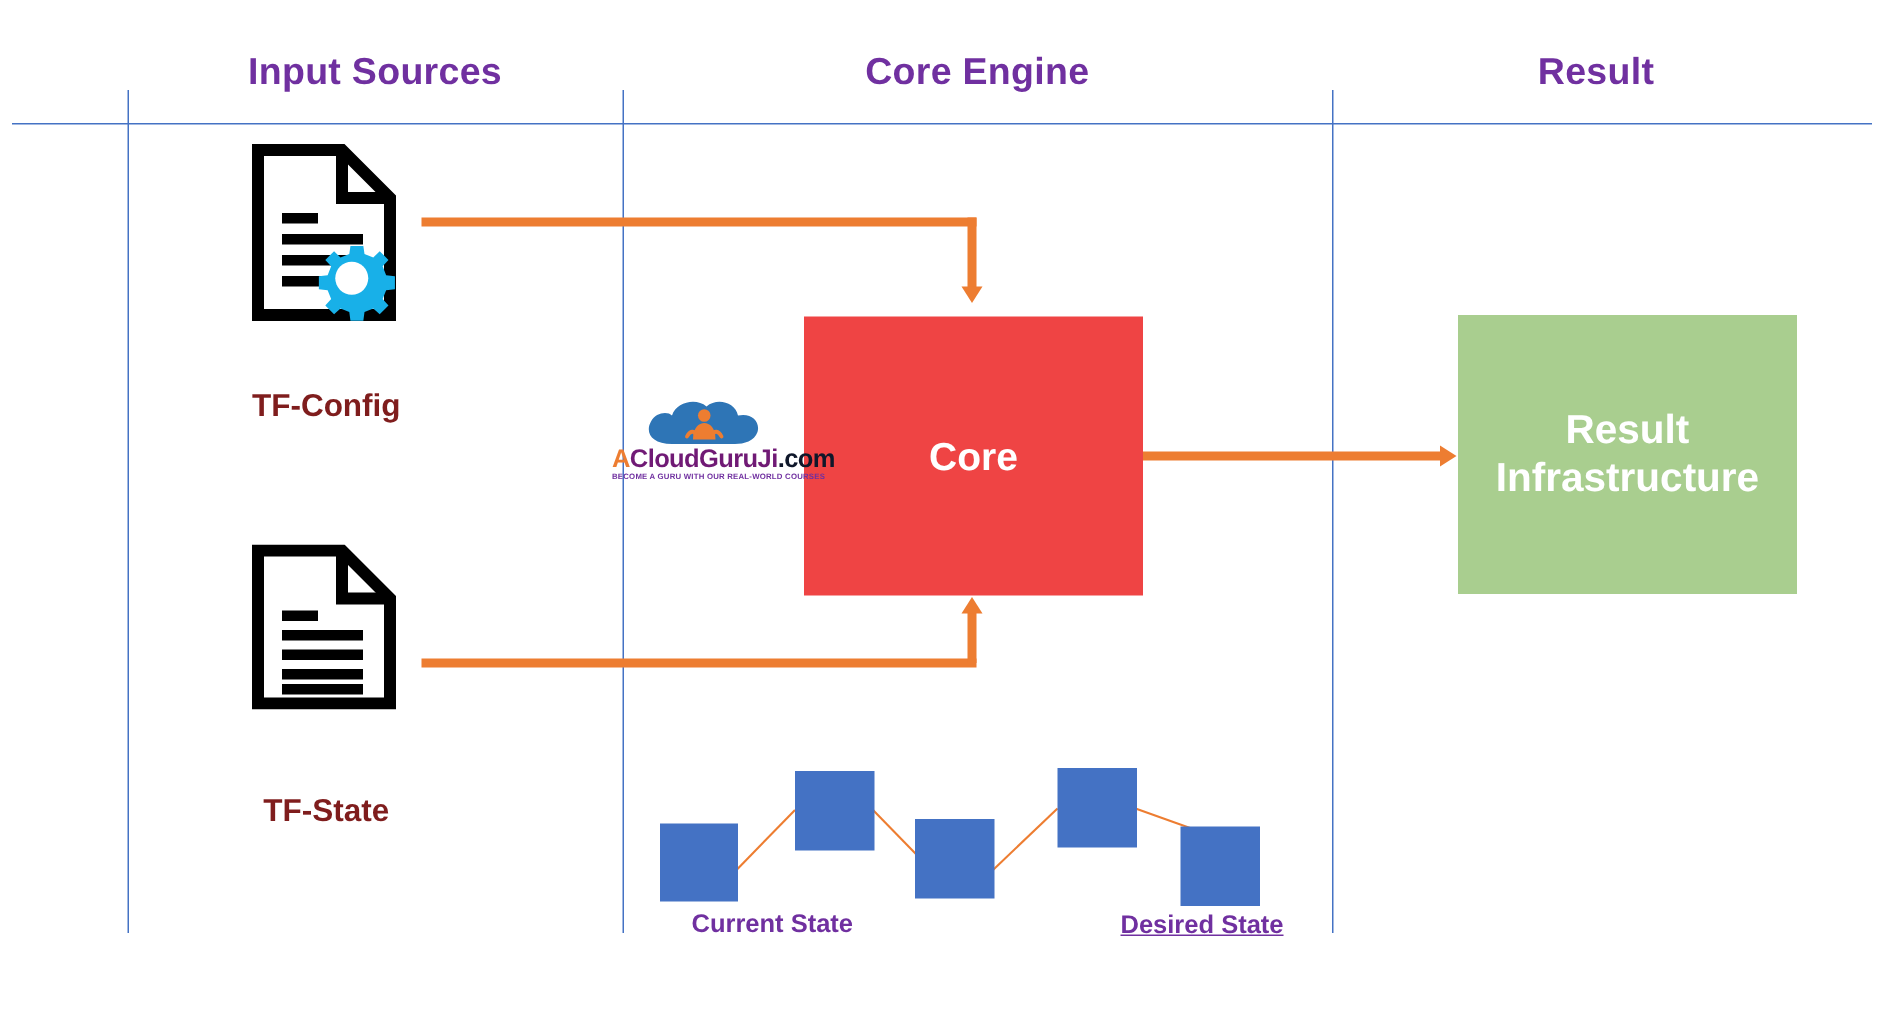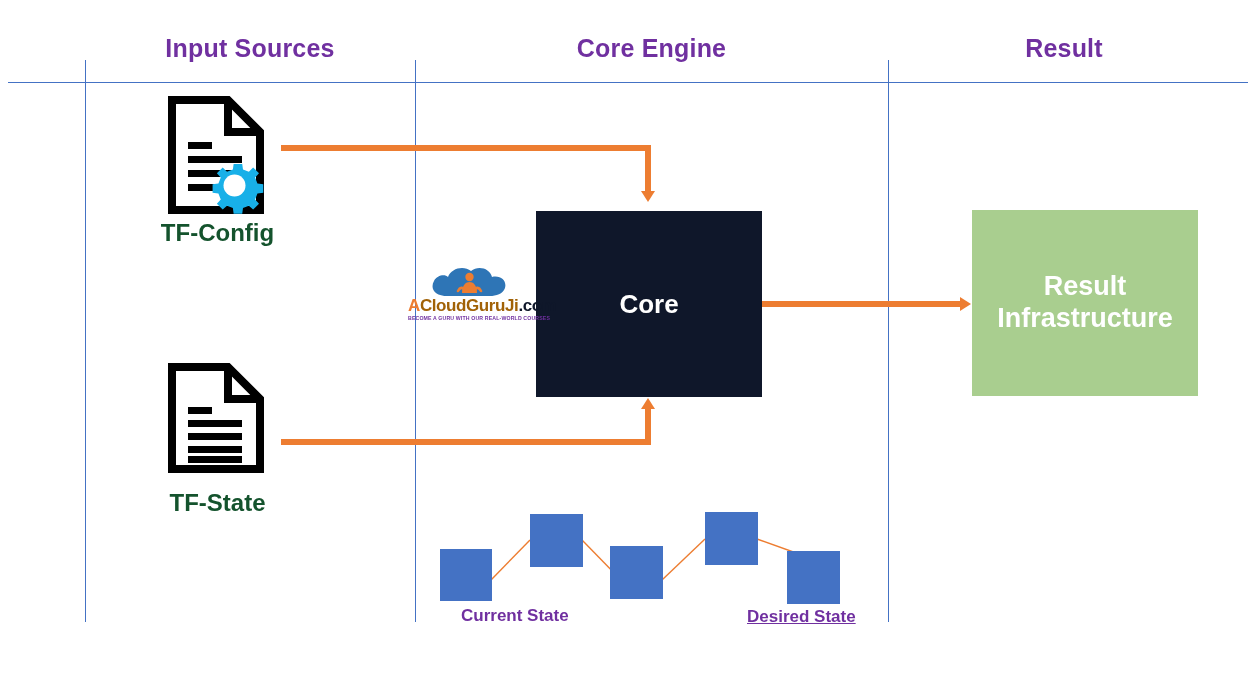--- a/index.html
+++ b/index.html
@@ -52,31 +52,32 @@
   .caption-lg {
     font-size: 17px;
   }
 
   
   .doc-icon {
     position: absolute;
   }
   .doc-label {
     position: absolute;
-    color: #14532d;
-    font-weight: bold;
-    font-size: 24px;
-    white-space: nowrap;
-    text-align: center;
+    color: #7f1d1d;
+    font-weight: bold;
+    font-size: 21px;
+    white-space: nowrap;
+    text-align: center;
+    margin-top: 40px;
   }
 
   
   .core-box {
     position: absolute;
-    background: #0f172a;
+    background: #ef4444;
     display: flex;
     align-items: center;
     justify-content: center;
   }
   .core-box-label {
     color: #ffffff;
     font-weight: bold;
     font-size: 26px;
   }
 
@@ -137,21 +138,21 @@
   .wm-cloud { display: block; }
   .wm-text {
     display: block;
     font-size: 17px;
     font-weight: bold;
     letter-spacing: -0.4px;
     line-height: 1;
     margin-top: -1px;
   }
   .wm-a { color: #ED7D31; }
-  .wm-cloudguruji { color: #a16207; }
+  .wm-cloudguruji { color: #701a75; }
   .wm-com { color: #0f172a; }
   .wm-tag {
     display: block;
     font-size: 5.2px;
     font-weight: bold;
     color: #7030A0;
     letter-spacing: 0.15px;
     margin-top: 1px;
     white-space: nowrap;
   }

